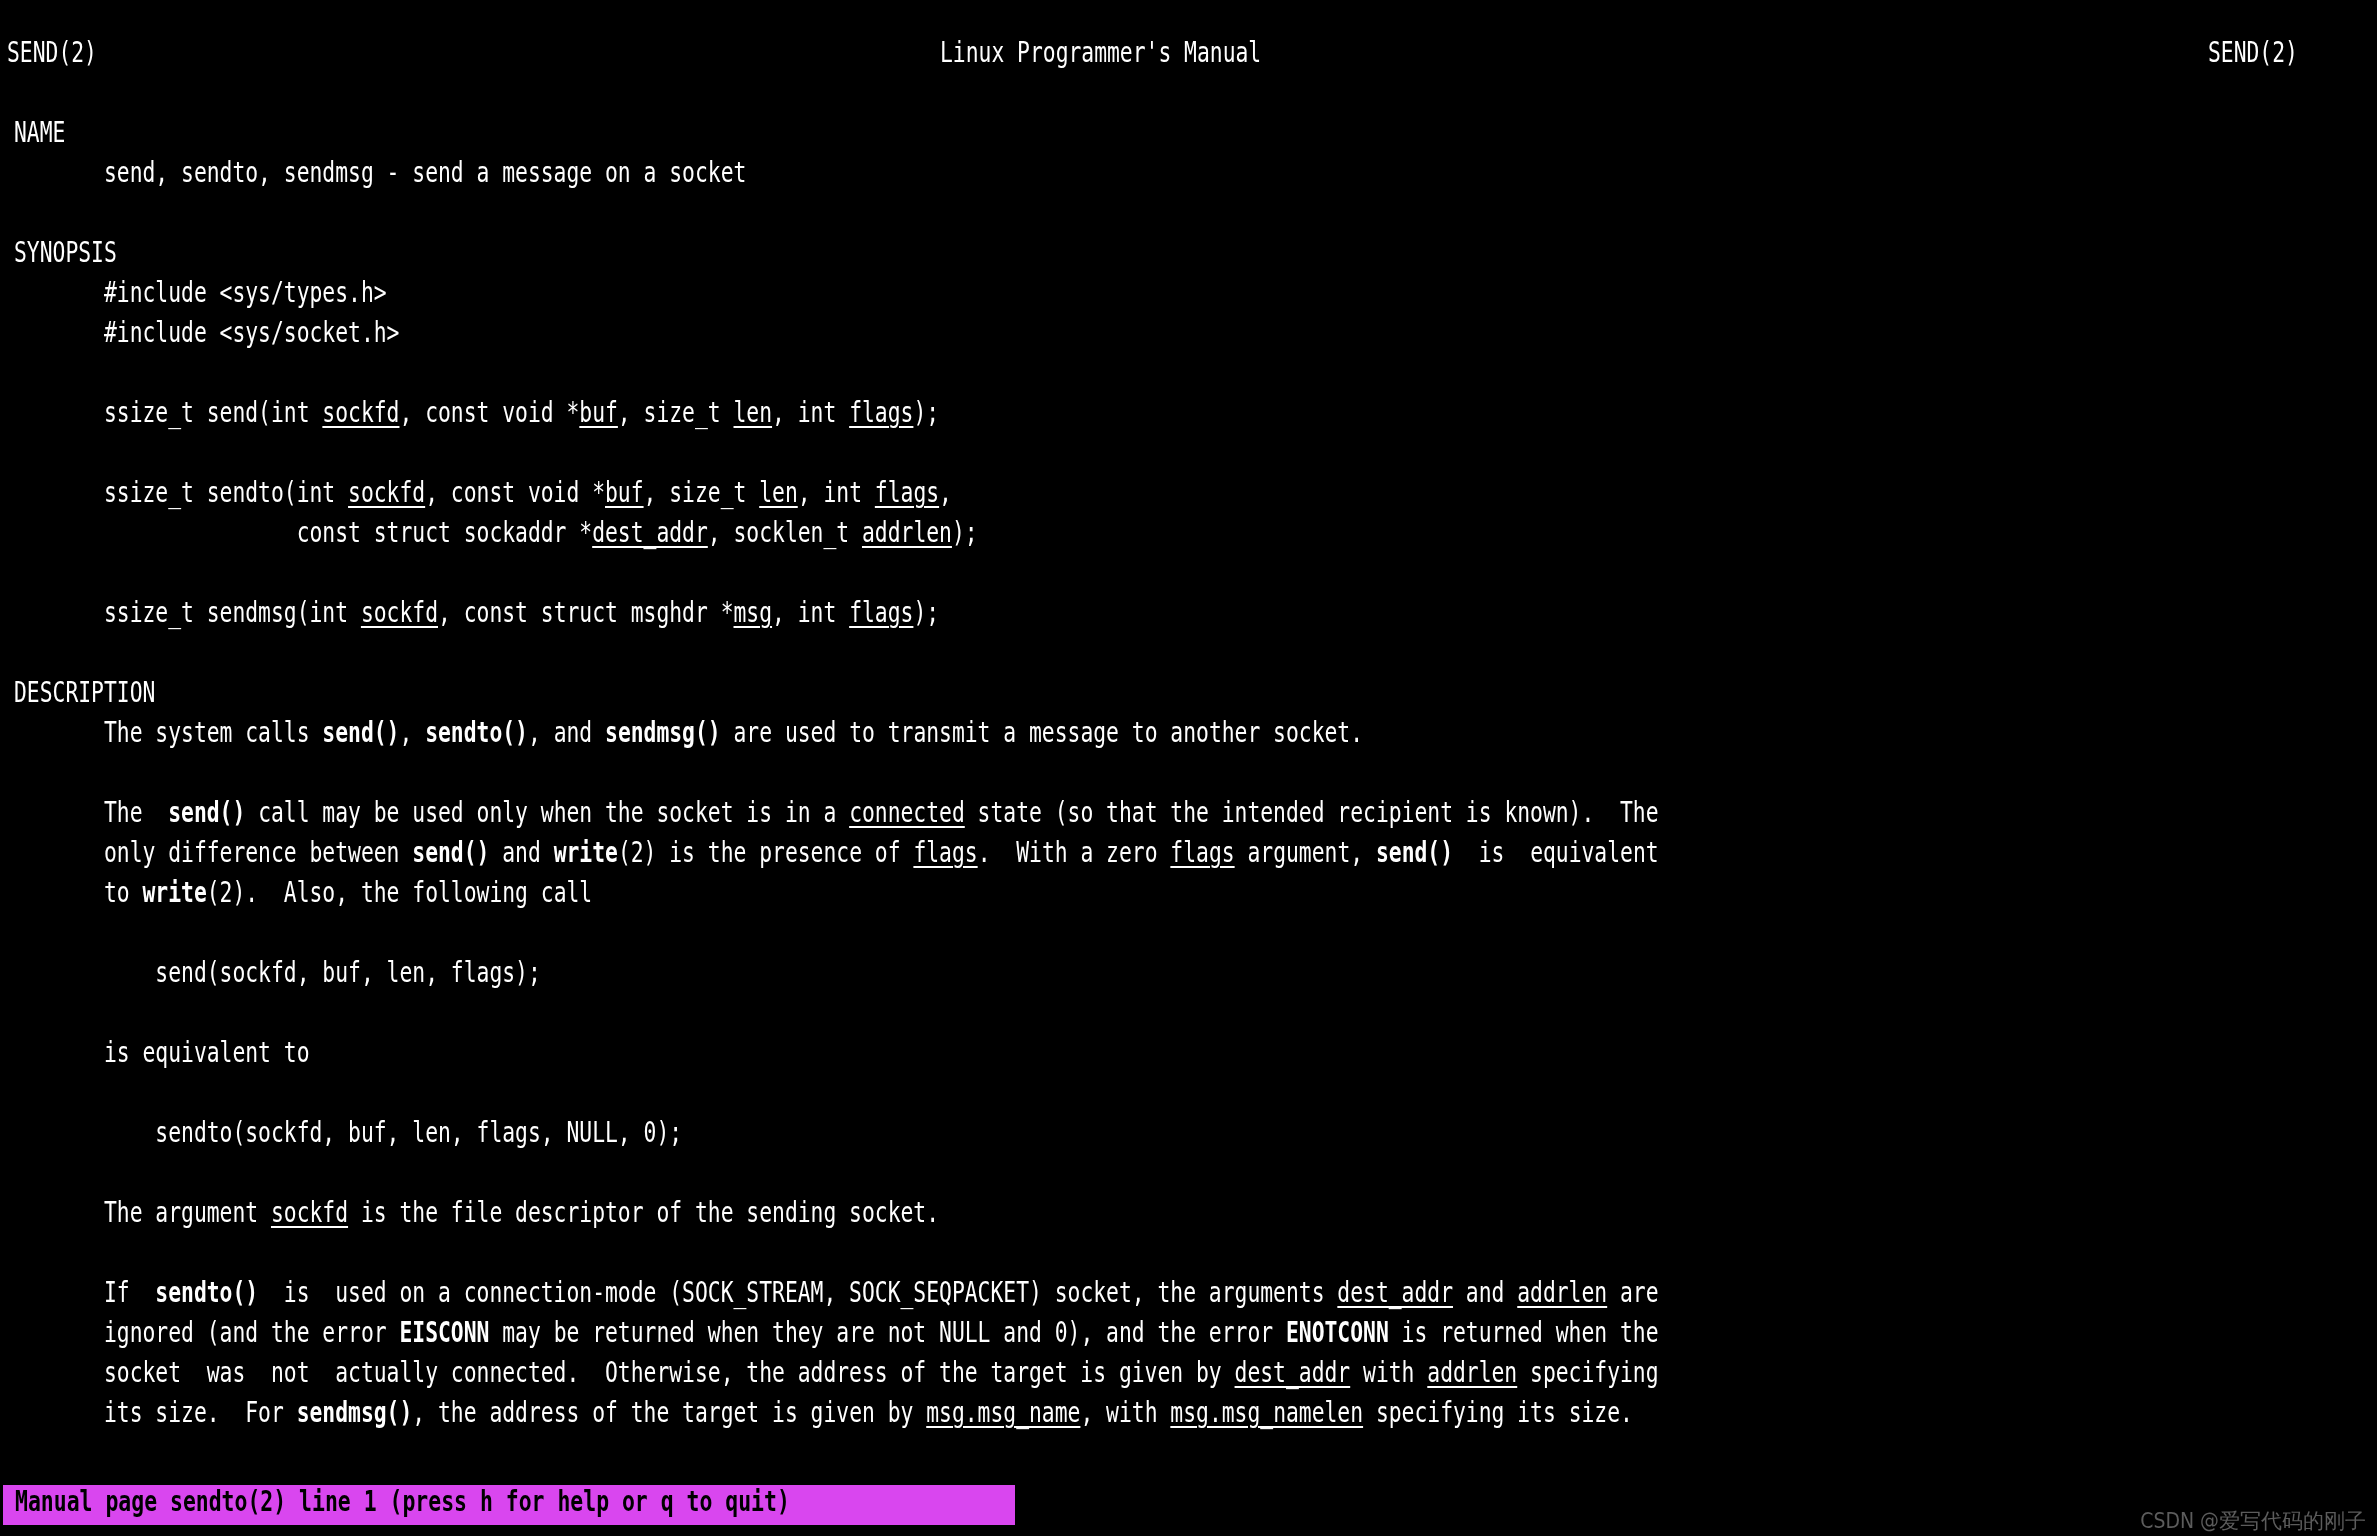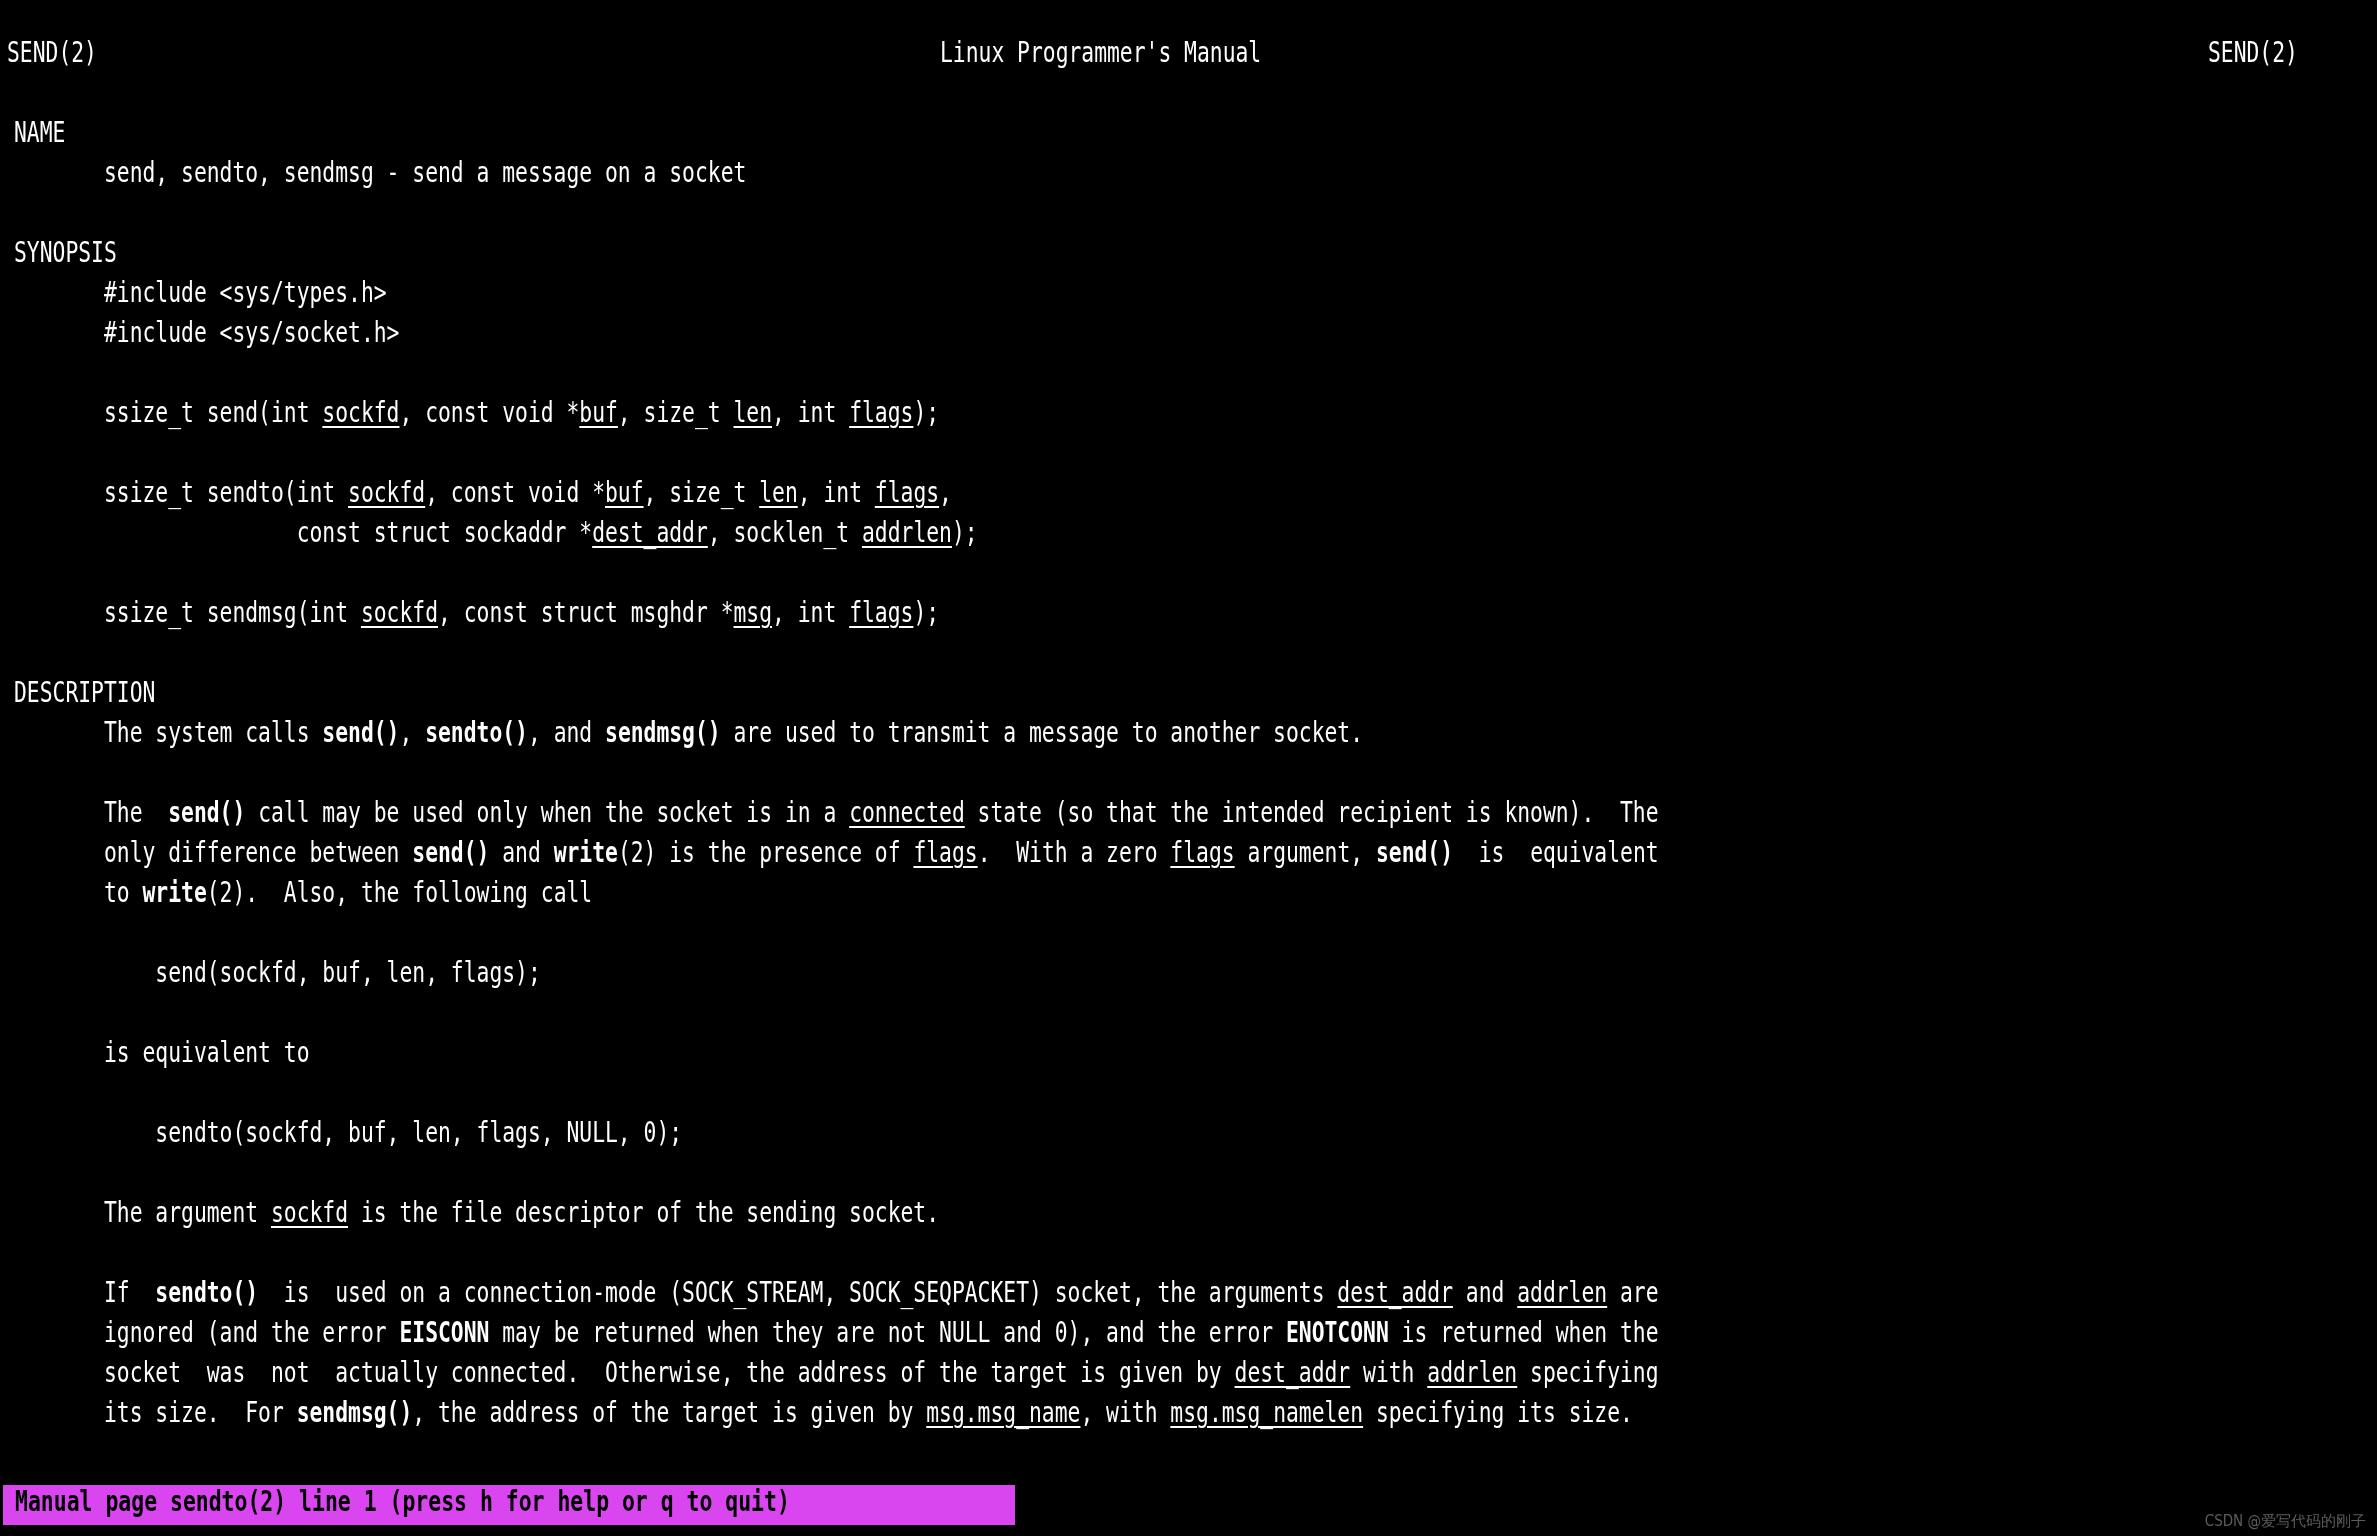--- a/index.html
+++ b/index.html
@@ -75,21 +75,21 @@
     display: inline-block;
     transform: scaleX(0.78);
     transform-origin: left center;
   }
   #watermark {
     position: absolute;
     right: 11px;
     bottom: 4.1px;
     color: #5c5c5c;
     font-family: "DejaVu Sans", "Liberation Sans", sans-serif;
-    font-size: 15px;
+    font-size: 21px;
     line-height: 20.6px;
     white-space: pre;
   }
 </style>
 </head>
 <body>
 
 <div id="terminal">
 
   <div class="hdr-row">

